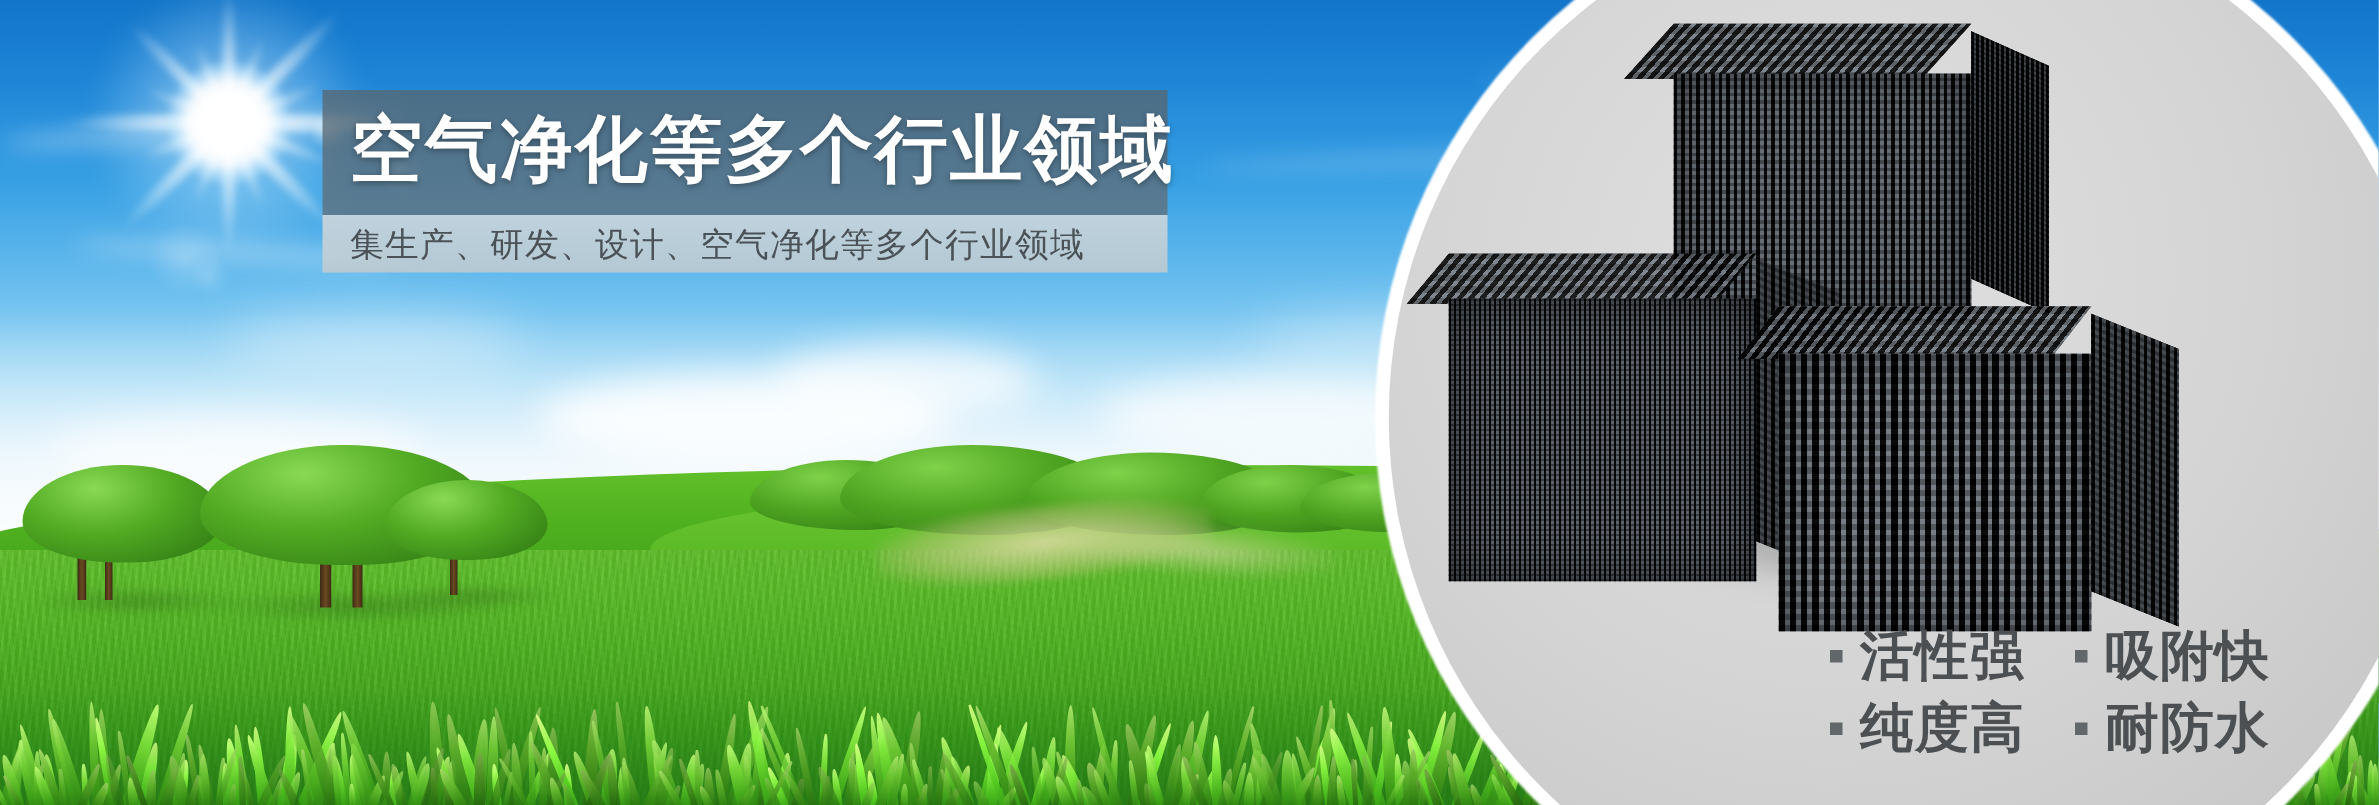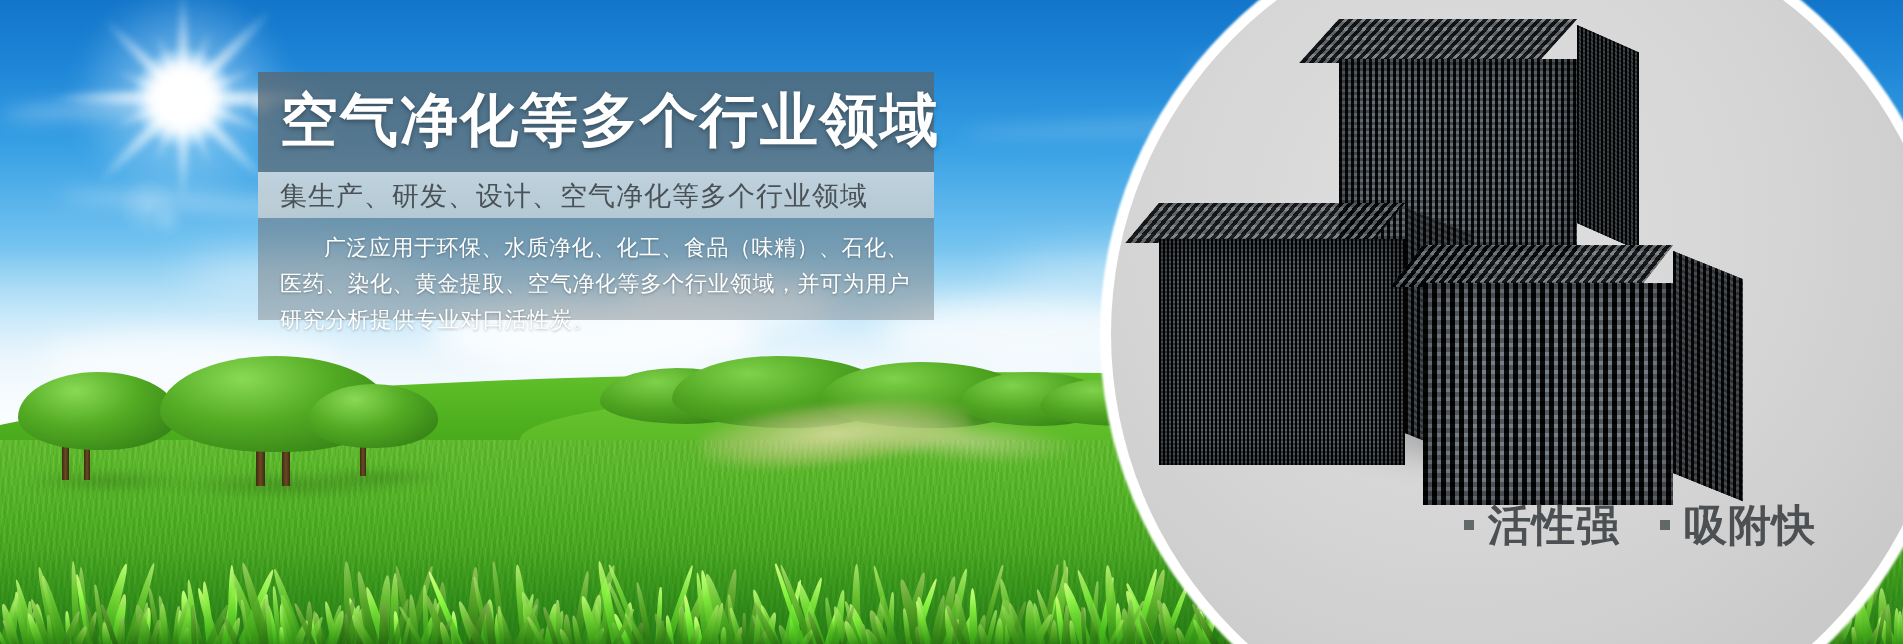--- a/index.html
+++ b/index.html
@@ -825,33 +825,38 @@
     </div>
   </div>
 
   <div class="panel">
     <div class="panel-title">
       <span>空气净化等多个行业领域</span>
     </div>
     <div class="panel-sub">
       <span>集生产、研发、设计、空气净化等多个行业领域</span>
     </div>
-    <div class="panel-body">
-      <p>广泛应用于环保、水质净化、化工、食品（味精）、石化、医药、染化、黄金提取、空气净化等多个行业领域，并可为用户研究分析提供专业对口活性炭。</p>
-    </div>
   </div>
 
   <div class="features">
     <div class="feat-row r1">
       <div class="feat col1">
         <span class="dot"></span>
         <span>活性强</span>
       </div>
       <div class="feat col2">
         <span class="dot"></span>
         <span>吸附快</span>
       </div>
     </div>
     <div class="feat-row r2">
+      <div class="feat col1">
+        <span class="dot"></span>
+        <span>纯度高</span>
+      </div>
+      <div class="feat col2">
+        <span class="dot"></span>
+        <span>耐防水</span>
+      </div>
     </div>
   </div>
 
 </div>
 
 </body></html>

